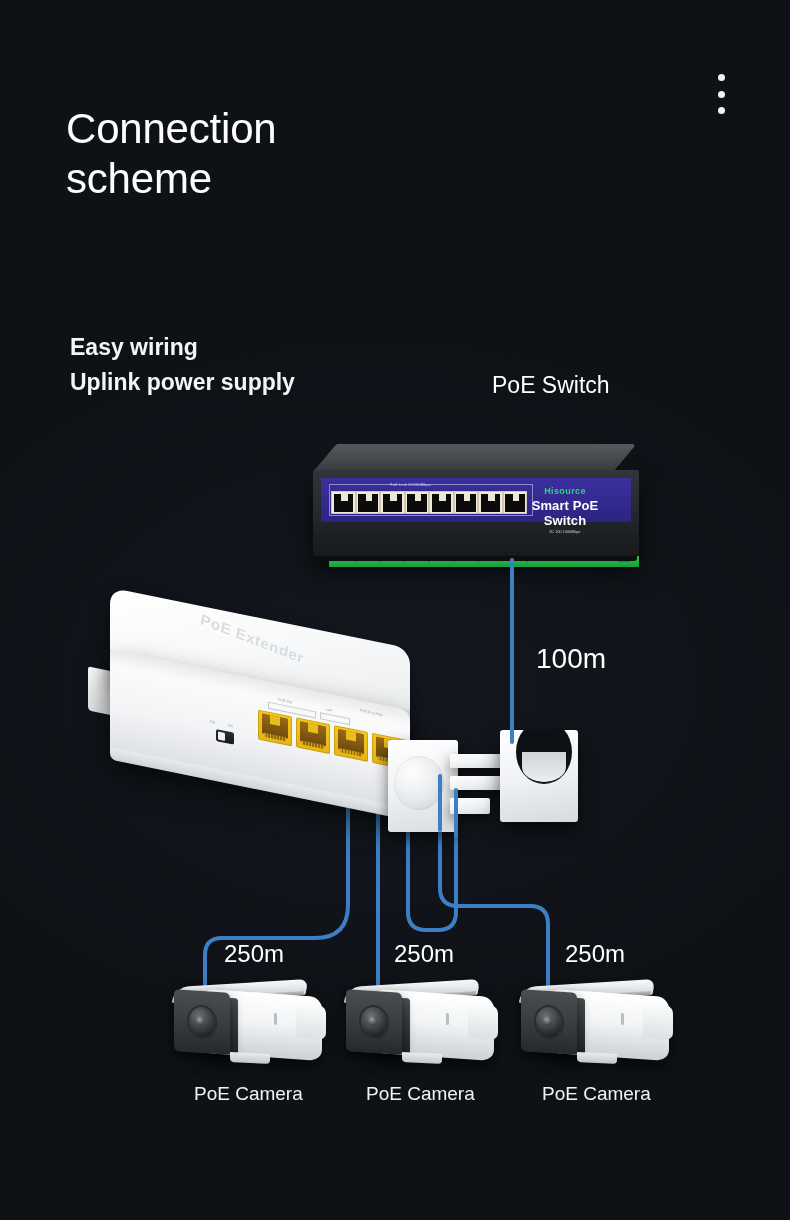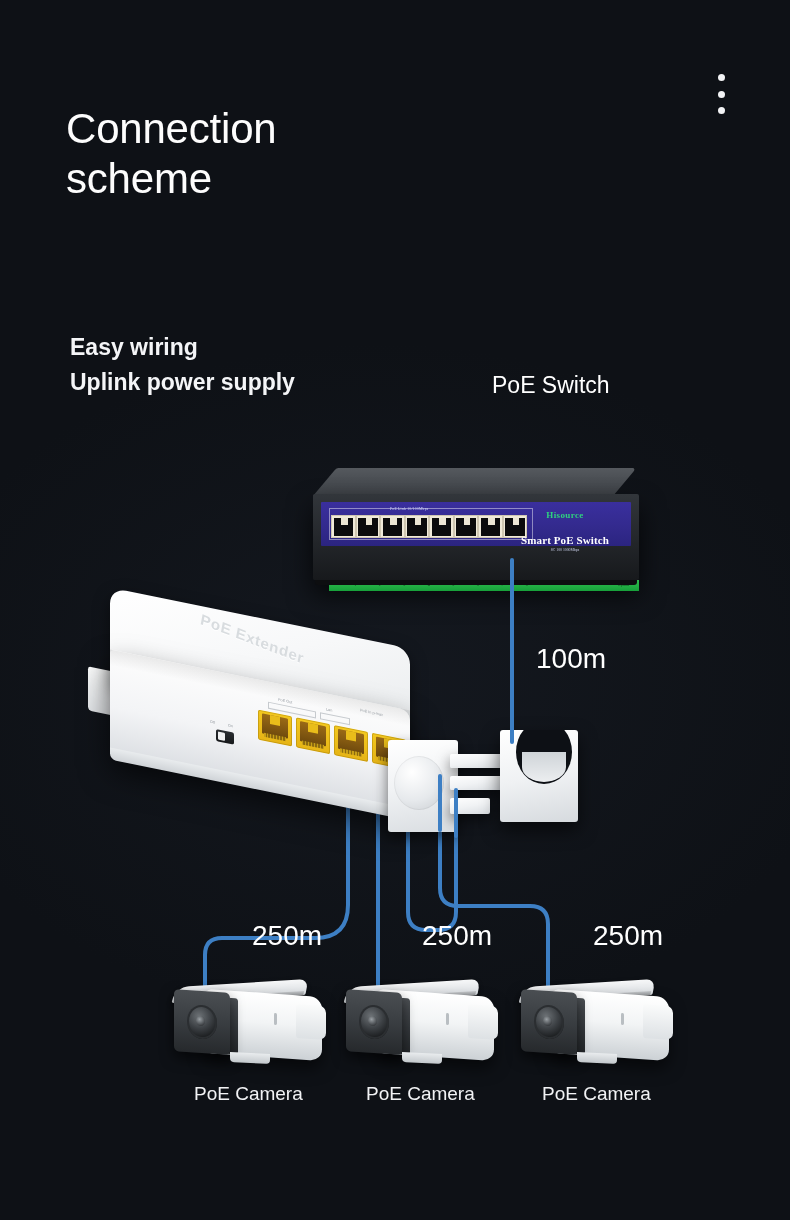--- a/index.html
+++ b/index.html
@@ -39,37 +39,37 @@
     font-size: 23px; line-height: 1.5; font-weight: 700; color: #f4f5f7;
   }
   .label-switch {
     position: absolute; left: 492px; top: 372px;
     font-size: 23px; color: #ffffff;
   }
   .dist-100 {
     position: absolute; left: 536px; top: 643px;
     font-size: 28px; color: #ffffff;
   }
-  .dist-250 { position: absolute; top: 920px; font-size: 28px; color: #ffffff; margin-left: 28px; }
+  .dist-250 { position: absolute; top: 940px; font-size: 24px; color: #ffffff; }
   .d250-a { left: 224px; }
   .d250-b { left: 394px; }
   .d250-c { left: 565px; }
   .cam-label { position: absolute; top: 1083px; font-size: 19px; color: #f2f3f5; }
   .cl-a { left: 194px; }
   .cl-b { left: 366px; }
   .cl-c { left: 542px; }
 
   
   #cables { position: absolute; left: 0; top: 0; width: 790px; height: 1220px; }
   #cables-front { position: absolute; left: 0; top: 0; width: 790px; height: 1220px; pointer-events: none; }
 
   
   .switch {
-    position: absolute; left: 313px; top: 468px;
-    width: 325px; height: 136px; font-family: Liberation Serif, serif;
+    position: absolute; left: 313px; top: 444px;
+    width: 325px; height: 136px;
   }
   .sw-topface {
     position: absolute; left: 0; top: 0; width: 300px; height: 28px;
     background: linear-gradient(180deg, #55595e 0%, #3c4045 100%);
     transform: skewX(-40deg); transform-origin: bottom left;
     border-radius: 2px 4px 0 0;
   }
   .sw-body {
     position: absolute; left: 0; top: 26px; width: 326px; height: 86px;
     background: linear-gradient(180deg, #32363b 0%, #23262a 55%, #17191c 100%);
@@ -106,21 +106,21 @@
   .sw-greenbar {
     position: absolute; left: 8px; top: 78px; width: 310px; height: 11px;
     background: linear-gradient(180deg, #2fbe4e 0%, #17a03a 100%);
     display: flex; align-items: center;
   }
   .gp-nums { position: absolute; left: 14px; top: 2px; display: flex; gap: 0; }
   .gp-nums span { width: 24.5px; text-align: center; font-size: 4px; color: #0a3b16; }
   .gp-right { position: absolute; right: 10px; top: 1.5px; font-size: 4px; color: #0a3b16; }
   .sw-brand { position: absolute; right: 14px; top: 8px; width: 104px; text-align: center; }
   .sw-brand .b1 { font-size: 9px; font-weight: 700; color: #2fd27f; letter-spacing: .4px; }
-  .sw-brand .b2 { font-size: 11px; font-weight: 700; color: #ffffff; margin-top: 14px; letter-spacing: .1px; }
+  .sw-brand .b2 { font-size: 13px; font-weight: 700; color: #ffffff; margin-top: 2px; letter-spacing: .1px; }
   .sw-brand .b3 { font-size: 3.8px; color: #c8cfe8; margin-top: 2px; }
   .sw-foot {
     position: absolute; left: 2px; top: 112px; width: 322px; height: 5px;
     background: #0d0e10; border-radius: 0 0 3px 3px;
   }
 
   
   .ext { position: absolute; left: 88px; top: 618px; width: 420px; height: 230px; }
   .ext-lid {
     position: absolute; left: 22px; top: 0px; width: 300px; height: 96px;

